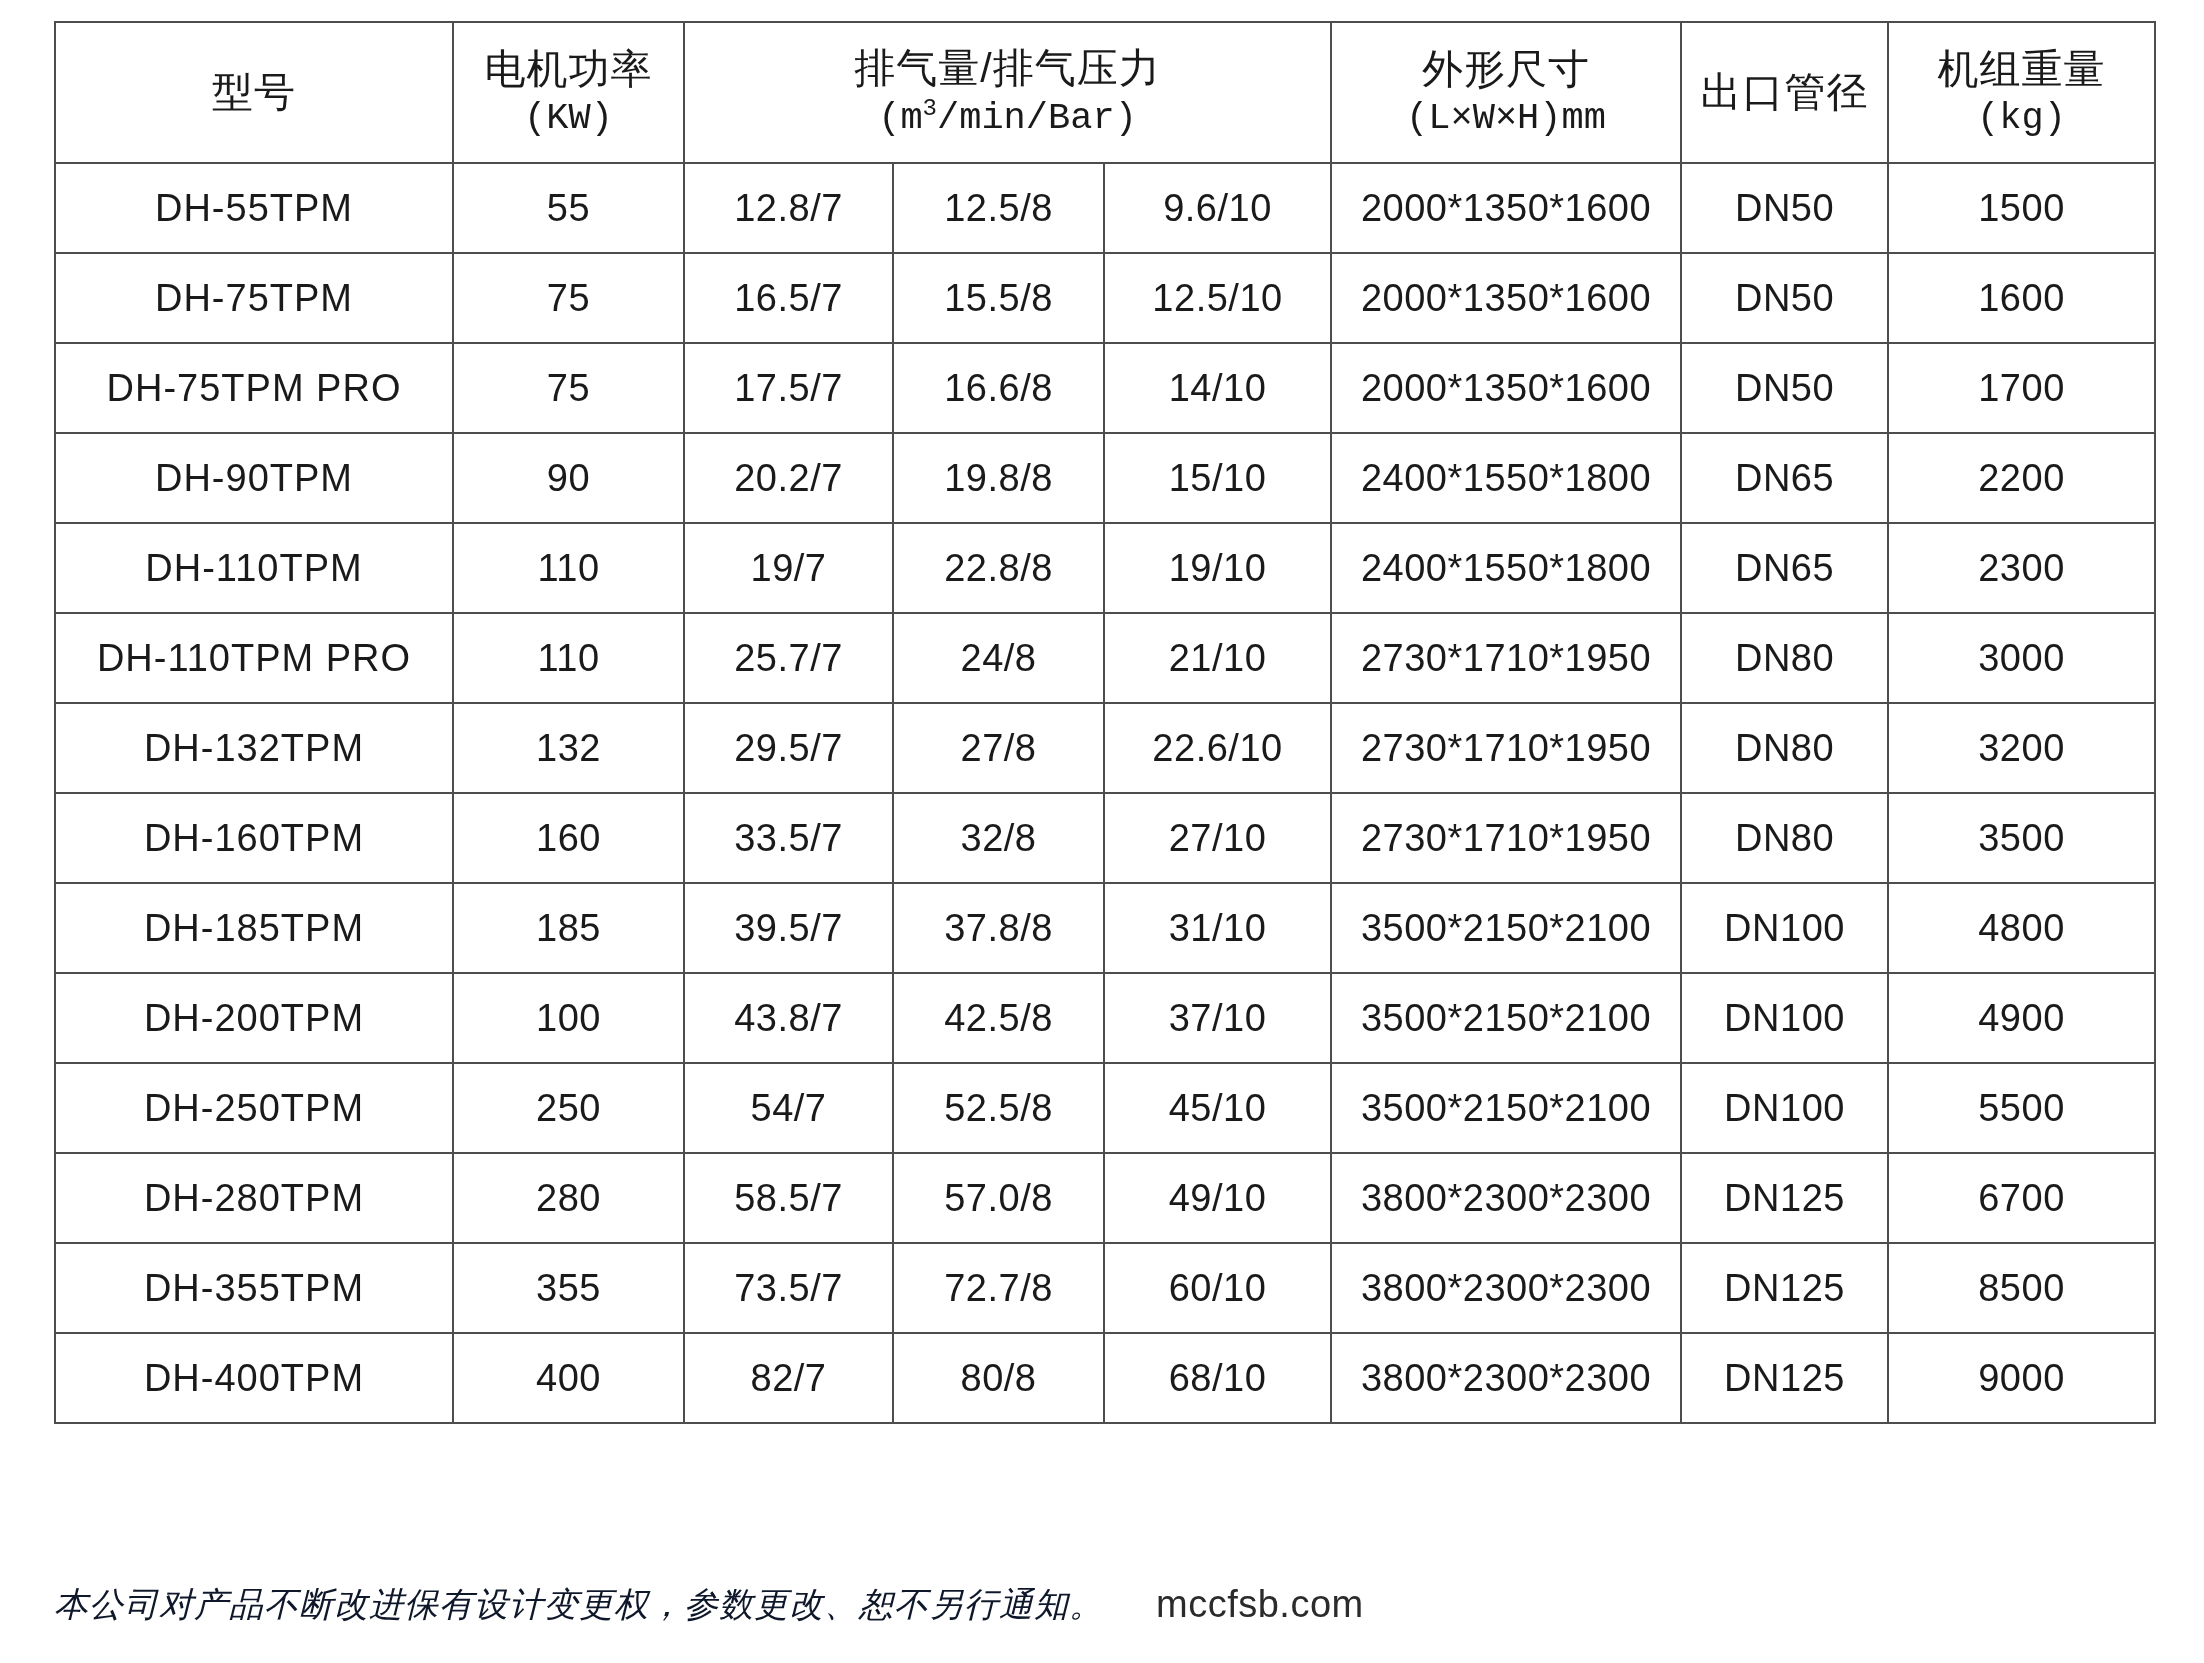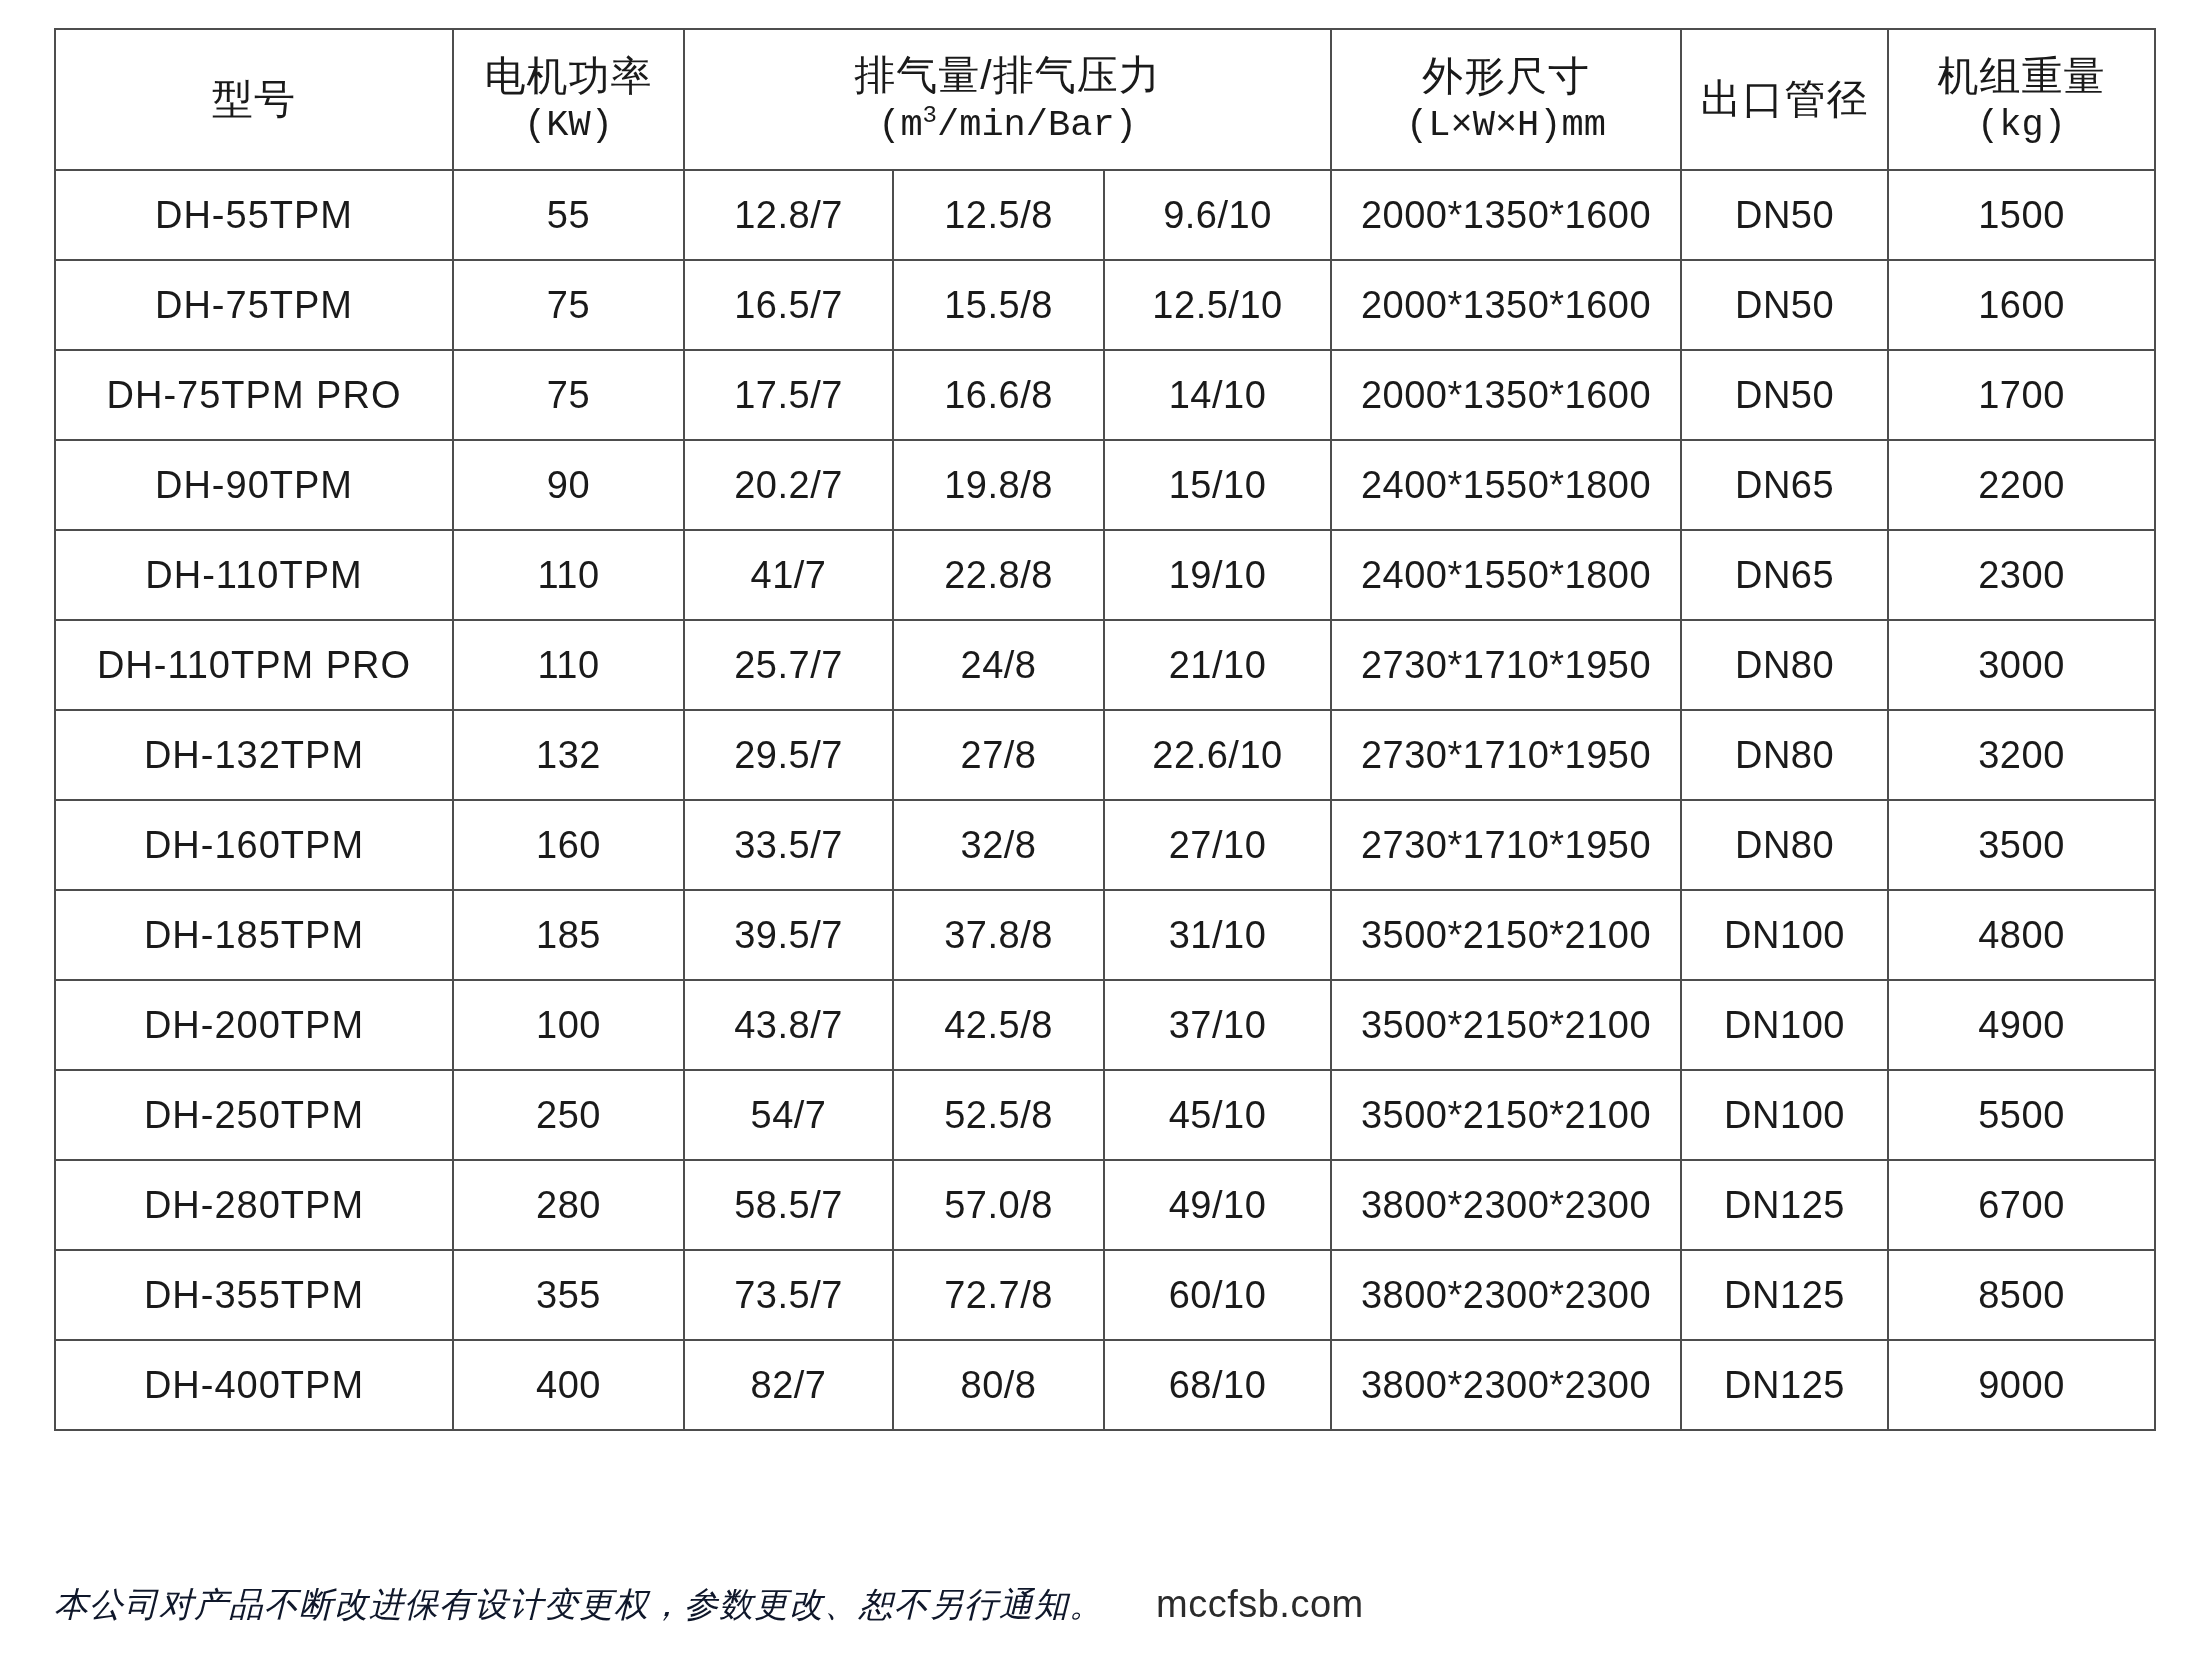--- a/index.html
+++ b/index.html
@@ -12,21 +12,21 @@
     height: 1664px;
     font-family: "Liberation Sans", sans-serif;
     color: #1a1a1a;
     overflow: hidden;
   }
   .page {
     position: relative;
     width: 2205px;
     height: 1664px;
     box-sizing: border-box;
-    padding: 28px 54px 0 54px;
+    padding: 21px 54px 0 54px;
   }
   table.spec {
     border-collapse: collapse;
     table-layout: fixed;
     width: 2099px;
     background: #fff;
   }
   table.spec td, table.spec th {
     border: 2px solid #4d4d4d;
     text-align: center;
@@ -163,21 +163,21 @@
         <td>20.2/7</td>
         <td>19.8/8</td>
         <td>15/10</td>
         <td>2400*1550*1800</td>
         <td>DN65</td>
         <td>2200</td>
       </tr>
       <tr>
         <td class="model">DH-110TPM</td>
         <td>110</td>
-        <td>41/7</td>
+        <td>19/7</td>
         <td>22.8/8</td>
         <td>19/10</td>
         <td>2400*1550*1800</td>
         <td>DN65</td>
         <td>2300</td>
       </tr>
       <tr>
         <td class="model">DH-110TPM PRO</td>
         <td>110</td>
         <td>25.7/7</td>

